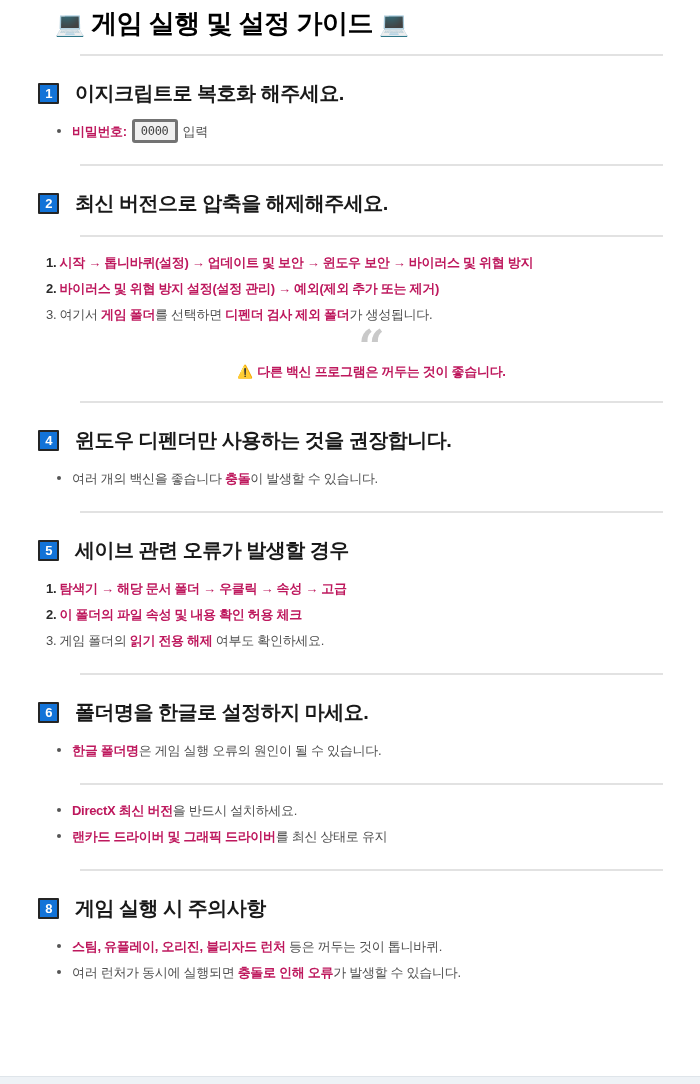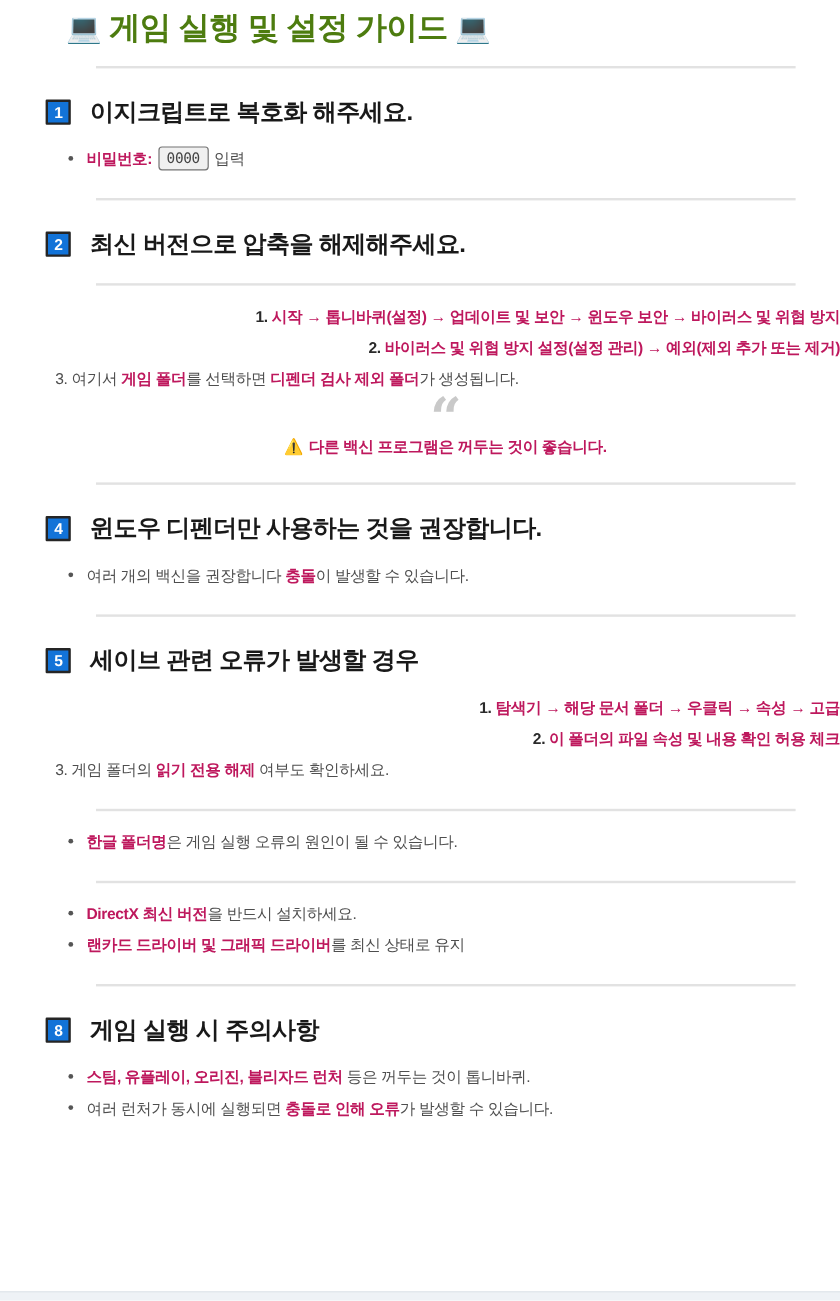--- a/index.html
+++ b/index.html
@@ -10,21 +10,21 @@
     font-family: "Liberation Sans", "DejaVu Sans", sans-serif;
     color: #4e4e4e;
     position: relative;
     overflow: hidden;
   }
   .page-title {
     margin: 6px 0 0 55px;
     font-size: 26px;
     line-height: 34px;
     font-weight: bold;
-    color: #4d7c0f;
+    color: #000000;
     letter-spacing: -0.5px;
   }
   .page-title .emoji { font-size: 24px; }
   .divider {
     border: none;
     border-top: 2px solid #e2e2e2;
     margin: 19px 37px 0 80px;
     height: 0;
   }
   .divider.first { margin-top: 13px; }
@@ -63,30 +63,30 @@
     content: "";
     display: inline-block;
     width: 4px; height: 4px;
     border-radius: 50%;
     background: #555;
     vertical-align: 3px;
     margin-right: 11px;
   }
   ol.steps li { counter-increment: step; }
   ol.steps li::before { content: counter(step) ". "; }
-  li.bold-item { font-weight: bold; color: #2a2a2a; text-align: right; }
+  li.bold-item { font-weight: bold; color: #2a2a2a; }
   .bold { font-weight: bold; color: #be185d; }
   .code {
     display: inline-block;
     font-family: "DejaVu Sans Mono", monospace;
     font-size: 12px;
     line-height: 18px;
     color: #444;
     background: #f0f0f0;
-    border: 1px solid #737373;
+    border: 3px solid #737373;
     border-radius: 3px;
     padding: 0 6px;
     margin: 0 5px;
     vertical-align: 1px;
   }
   .quote { margin: 4px 37px 0 80px; text-align: center; }
   .quote-mark {
     font-family: "DejaVu Serif", serif;
     font-size: 46px;
     line-height: 30px;
@@ -152,39 +152,43 @@
   </figure>
 </section>
 <hr class="divider">
 
 <section>
   <h2 class="sec-h">
     <span class="badge">4</span>
     <span>윈도우 디펜더만 사용하는 것을 권장합니다.</span>
   </h2>
   <ul class="blist">
-    <li><span class="">여러 개의 백신을 권장합니다 </span><span class="bold">충돌</span><span class="">이 발생할 수 있습니다.</span></li>
+    <li><span class="">여러 개의 백신을 좋습니다 </span><span class="bold">충돌</span><span class="">이 발생할 수 있습니다.</span></li>
   </ul>
 </section>
 <hr class="divider">
 
 <section>
   <h2 class="sec-h">
     <span class="badge">5</span>
     <span>세이브 관련 오류가 발생할 경우</span>
   </h2>
   <ol class="steps">
     <li class="bold-item"><span class="bold">탐색기 → 해당 문서 폴더 → 우클릭 → 속성 → 고급</span></li>
     <li class="bold-item"><span class="bold">이 폴더의 파일 속성 및 내용 확인 허용 체크</span></li>
     <li><span class="">게임 폴더의 </span><span class="bold">읽기 전용 해제</span><span class=""> 여부도 확인하세요.</span></li>
   </ol>
 </section>
 <hr class="divider">
 
 <section>
+  <h2 class="sec-h">
+    <span class="badge">6</span>
+    <span>폴더명을 한글로 설정하지 마세요.</span>
+  </h2>
   <ul class="blist">
     <li><span class="bold">한글 폴더명</span><span class="">은 게임 실행 오류의 원인이 될 수 있습니다.</span></li>
   </ul>
 </section>
 <hr class="divider">
 
 <section>
   <ul class="blist">
     <li><span class="bold">DirectX 최신 버전</span><span class="">을 반드시 설치하세요.</span></li>
     <li><span class="bold">랜카드 드라이버 및 그래픽 드라이버</span><span class="">를 최신 상태로 유지</span></li>

